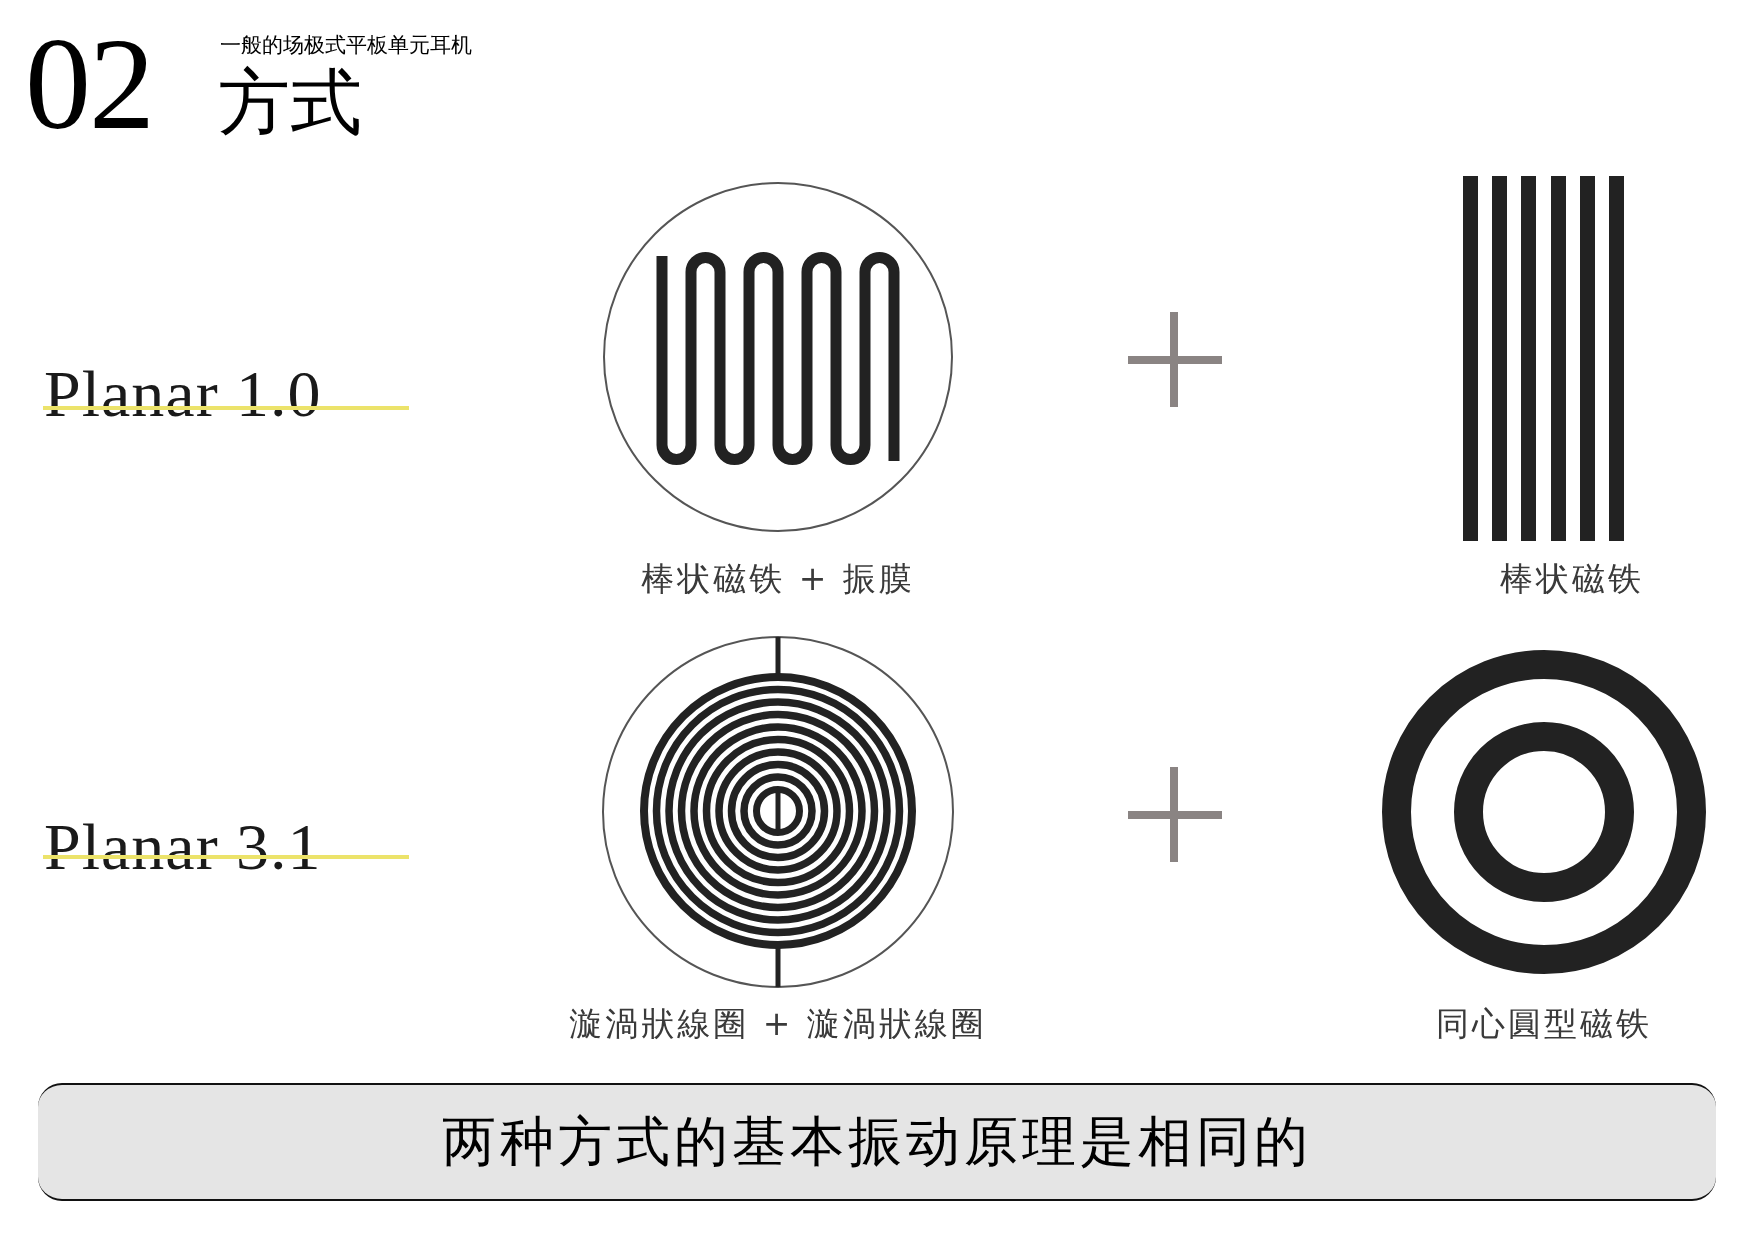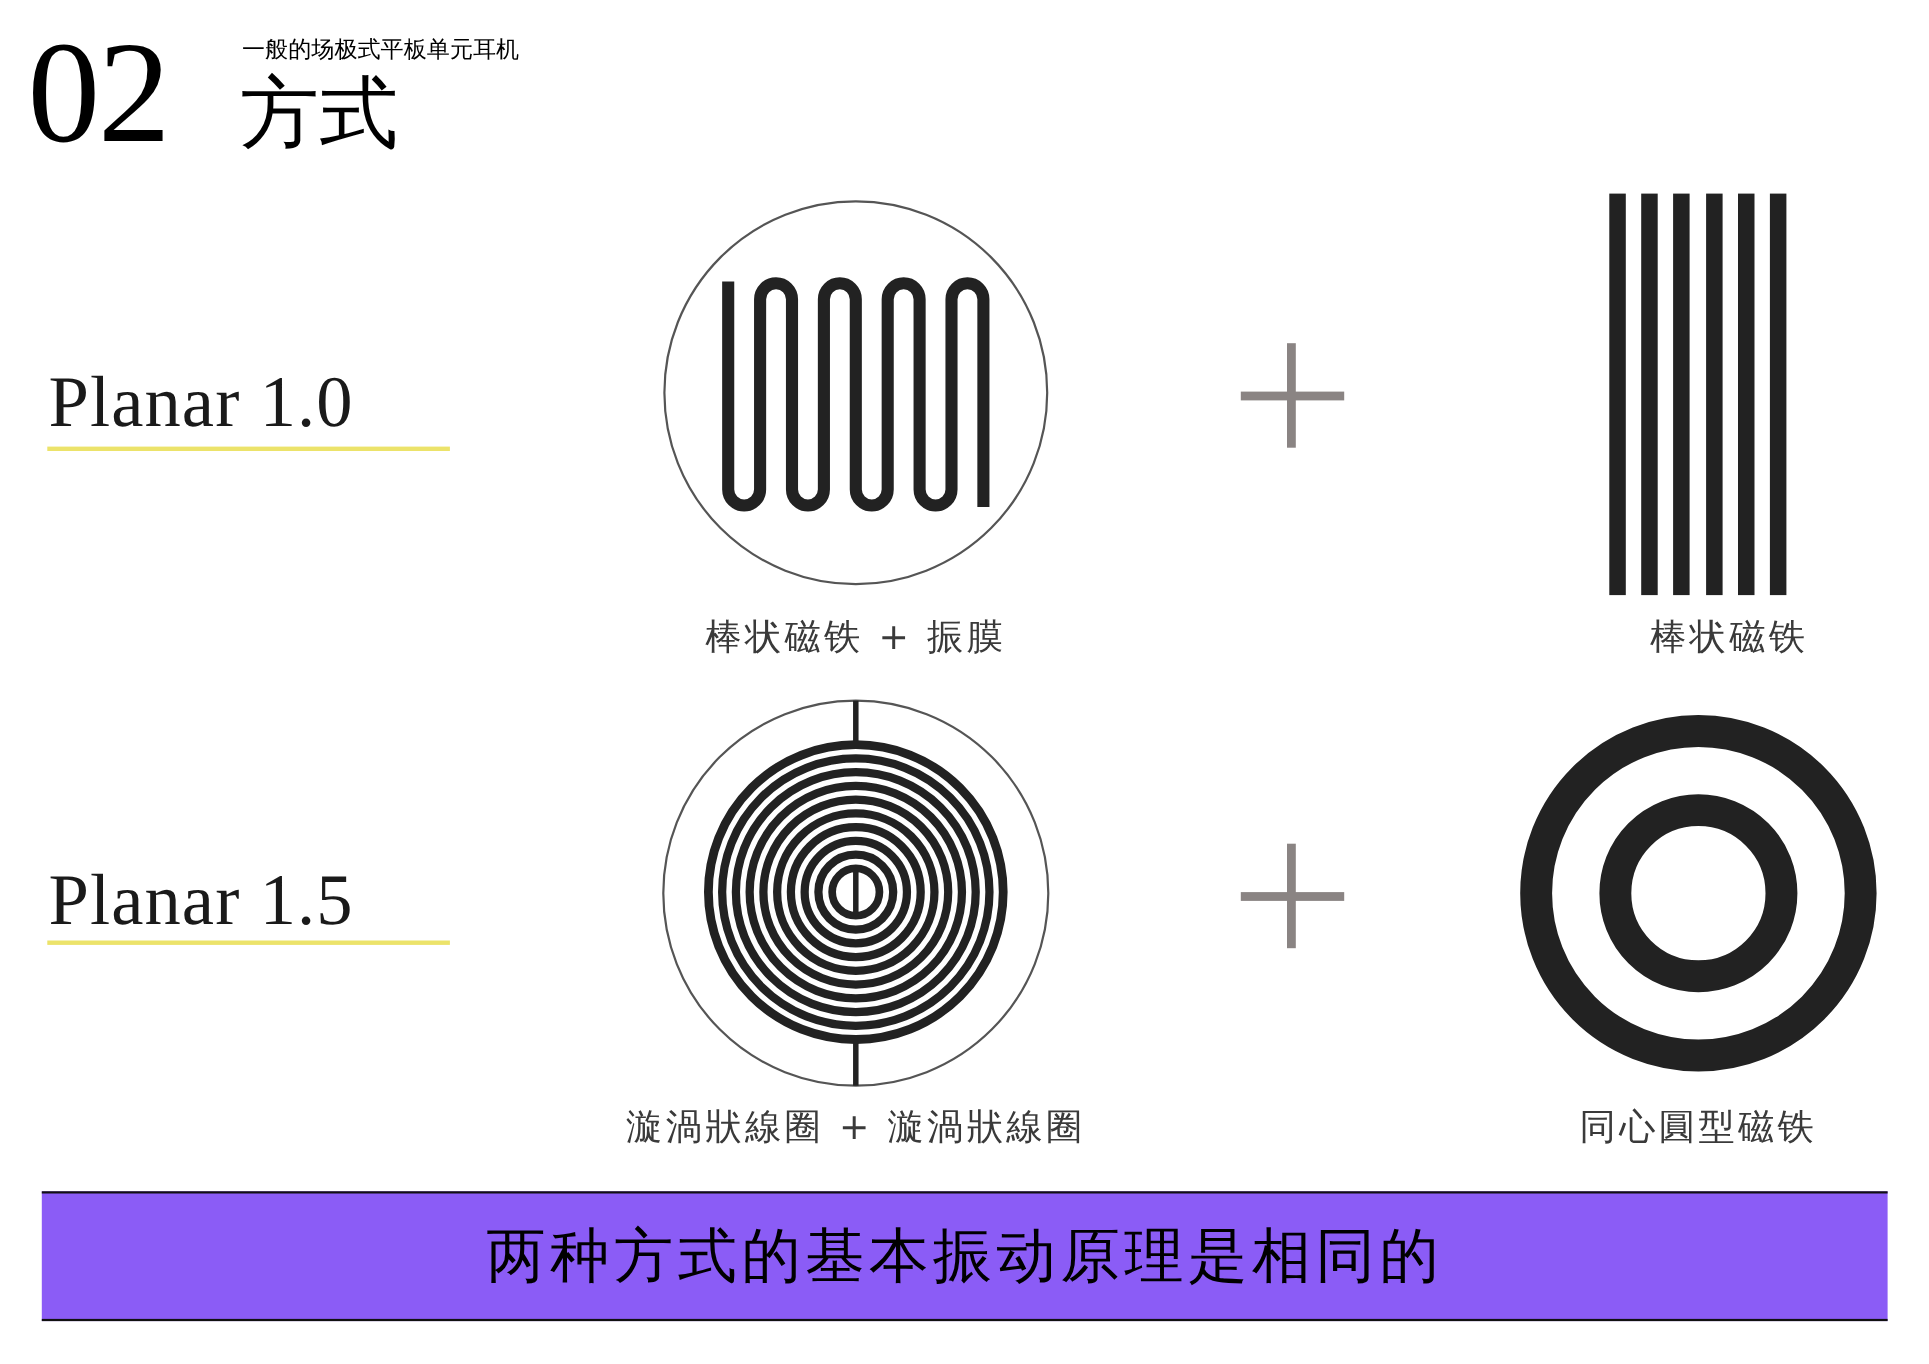--- a/index.html
+++ b/index.html
@@ -1,38 +1,38 @@
 <!DOCTYPE html>
 <html><head>
 <meta charset="utf-8">
 <style>
   html, body { margin: 0; padding: 0; background: #ffffff; }
   body { width: 1754px; height: 1240px; position: relative; overflow: hidden; font-family: "Liberation Serif", "DejaVu Serif", serif; color: #111; }
   .abs { position: absolute; }
   .section-num { left: 25px; top: 18px; font-size: 132px; line-height: 1; font-family: Liberation Serif, serif; letter-spacing: -2px; color: #000; }
   .section-sub { left: 220px; top: 35px; font-size: 21px; line-height: 1; font-family: "DejaVu Sans", "Liberation Sans", sans-serif; white-space: nowrap; color: #000; }
   .section-title { left: 218px; top: 72px; font-size: 72px; line-height: 1; font-family: Liberation Mono, monospace; color: #000; }
-  .planar-label { left: 44px; font-size: 66px; line-height: 1; font-family: "Liberation Serif", serif; color: #1a1a1a; letter-spacing: 1px; white-space: nowrap; }
+  .planar-label { left: 44px; font-size: 66px; line-height: 1; font-family: "Liberation Serif", serif; color: #1a1a1a; letter-spacing: 1px; white-space: nowrap; margin-top: 28px; }
   .planar-underline { left: 43px; width: 366px; height: 4px; background: #ece36a; }
   .caption { font-size: 33px; line-height: 1; font-family: "DejaVu Sans", "Liberation Sans", sans-serif; color: #3a3a3a; white-space: nowrap; letter-spacing: 3px; text-align: center; }
-  .banner { left: 38px; top: 1083px; width: 1678px; height: 114px; background: #8b5cf6; border-top: 2px solid #111; border-bottom: 2px solid #111; display: flex; align-items: center; justify-content: center; }
+  .banner { left: 38px; top: 1083px; width: 1678px; height: 114px; background: #e5e5e5; border-top: 2px solid #111; border-bottom: 2px solid #111; display: flex; align-items: center; justify-content: center; border-radius: 24px; }
   .banner-text { font-size: 54px; line-height: 1; font-family: "DejaVu Serif", "Liberation Serif", serif; color: #000; letter-spacing: 4px; }
   svg { position: absolute; left: 0; top: 0; }
 </style>
 </head>
 <body>
 
 <div class="abs section-num">02</div>
 <div class="abs section-sub">一般的场极式平板单元耳机</div>
 <div class="abs section-title">方式</div>
 
 <div class="abs planar-label" style="top:333px;">Planar 1.0</div>
 <div class="abs planar-underline" style="top:406px;"></div>
 
-<div class="abs planar-label" style="top:786px;">Planar 1.5</div>
+<div class="abs planar-label" style="top:786px;">Planar 3.1</div>
 <div class="abs planar-underline" style="top:855px;"></div>
 
 <svg width="1754" height="1240" viewBox="0 0 1754 1240">
 
   <g>
     <circle cx="778" cy="357" r="174" fill="none" stroke="#555" stroke-width="2"></circle>
     <path d="M 662 256 L 662 445
              A 14.5 14.5 0 0 0 691 445 L 691 272
              A 14.5 14.5 0 0 1 720 272 L 720 445
              A 14.5 14.5 0 0 0 749 445 L 749 272

